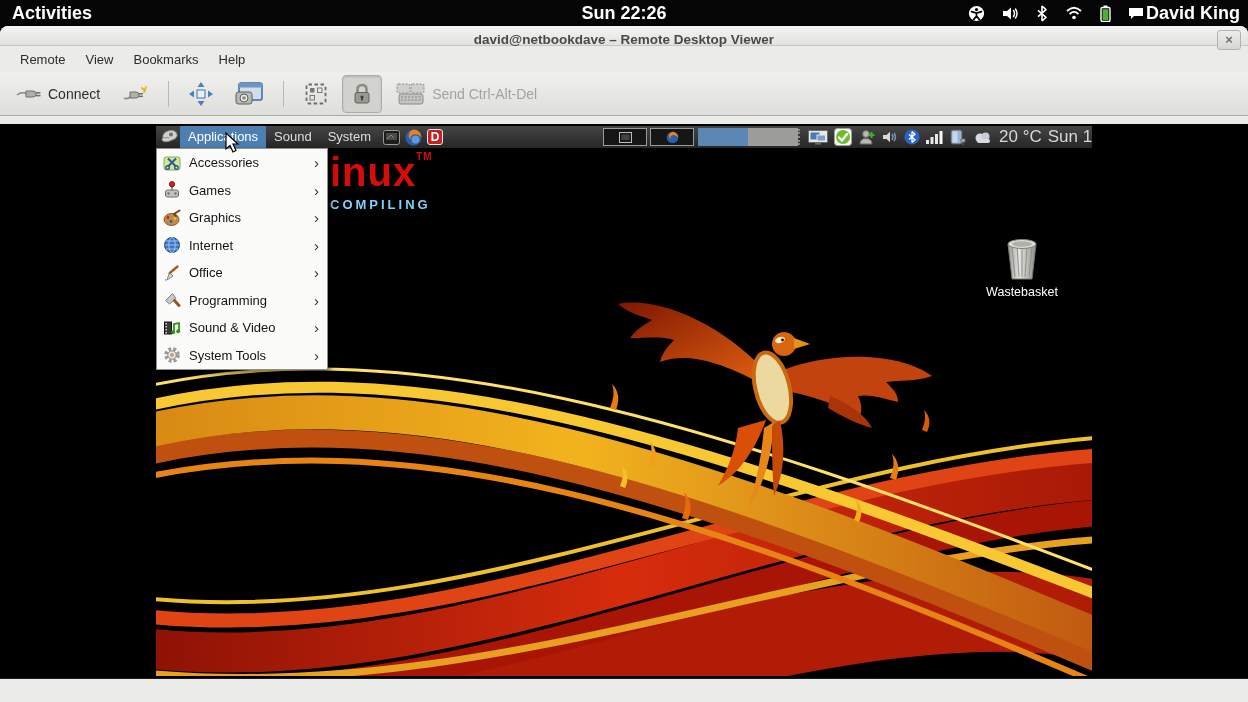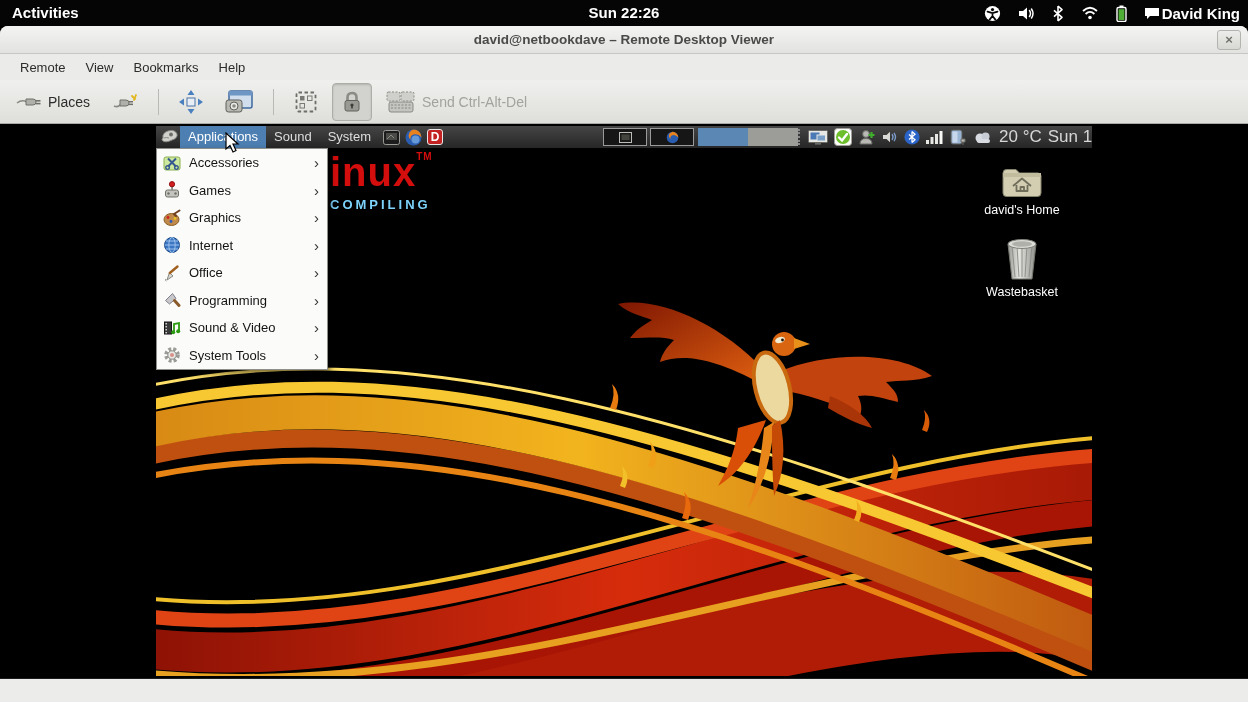--- a/index.html
+++ b/index.html
@@ -1,31 +1,31 @@
 <!DOCTYPE html>
 <html><head>
 <meta charset="utf-8">
 <style>
   * { margin:0; padding:0; box-sizing:border-box; }
   html,body { width:1248px; height:702px; overflow:hidden; background:#000;
               font-family:"Liberation Sans", sans-serif; }
 
   
   .shell-bar { position:absolute; top:0; left:0; width:1248px; height:26px;
-               background:#050505; color:#fff; font-size:15px; font-weight:700; z-index:50; }
+               background:#050505; color:#fff; font-size:18px; font-weight:700; z-index:50; }
   .shell-bar .activities { position:absolute; left:12px; top:0; line-height:26px; }
   .shell-focused { position:absolute; left:96px; top:0; height:26px; display:flex; align-items:center; gap:5px; }
   .shell-clock { position:absolute; left:0; right:0; top:0; text-align:center; line-height:26px; }
   .shell-status { position:absolute; right:8px; top:0; height:26px; display:flex; align-items:center; gap:17px; }
   .shell-status .user { display:flex; align-items:center; gap:2px; }
 
   
   .window { position:absolute; top:26px; left:0; width:1248px; height:676px;
             background:#ebebe9; border-radius:8px 8px 0 0; }
-  .titlebar { position:relative; height:28px; background:linear-gradient(#f4f4f2,#e2e2e0);
+  .titlebar { position:relative; height:20px; background:linear-gradient(#f4f4f2,#e2e2e0);
               border-bottom:1px solid #c6c6c2; border-radius:8px 8px 0 0; }
   .titlebar .title { text-align:center; line-height:28px; font-size:13.5px; font-weight:700; color:#4a4a48; }
   .close-btn { position:absolute; right:7px; top:4px; width:24px; height:20px;
                background:linear-gradient(#ececea,#d7d7d3); border:1px solid #b3b3af; border-radius:3px;
                color:#70706c; font-weight:700; font-size:13px; text-align:center; line-height:18px; cursor:default; }
   .menubar { height:26px; padding-left:10px; display:flex; align-items:center; }
   .menubar .menu { padding:4px 10px; font-size:13px; color:#2c2c2a; }
   .toolbar { height:44px; background:linear-gradient(#f0f0ee,#dededa); border-bottom:1px solid #aaaaa6;
              display:flex; align-items:center; padding:0 8px; gap:6px; }
   .tool-btn { display:flex; align-items:center; gap:6px; padding:6px 8px; border-radius:4px;
@@ -154,21 +154,21 @@
   <div class="toolbar">
     <div class="tool-btn">
       <span>
         <svg width="26" height="18" viewBox="0 0 26 18">
             <path d="M1 10 Q6 6 11 9" stroke="#8a8a84" stroke-width="1.6" fill="none"></path>
             <path d="M10 6 L17 6 Q20 6 20 9 Q20 12 17 12 L10 12 Z" fill="#b0b0aa" stroke="#70706a"></path>
             <rect x="20" y="7" width="4.5" height="1.6" fill="#70706a"></rect>
             <rect x="20" y="9.8" width="4.5" height="1.6" fill="#70706a"></rect>
           </svg>
       </span>
-      <span>Places</span>
+      <span>Connect</span>
     </div>
     <div class="tool-btn">
       <span>
         <svg width="26" height="20" viewBox="0 0 26 20">
             <path d="M2 14 Q6 16 9 12" stroke="#8a8a84" stroke-width="1.6" fill="none"></path>
             <path d="M8 8 L14 8 Q17 8 17 11 Q17 14 14 14 L8 14 Z" fill="#b0b0aa" stroke="#70706a"></path>
             <rect x="17" y="9" width="4" height="1.5" fill="#70706a"></rect>
             <rect x="17" y="11.6" width="4" height="1.5" fill="#70706a"></rect>
             <path d="M20 4 L23 7 M24 3 L22 8" stroke="#e0b81e" stroke-width="1.8" stroke-linecap="round"></path>
           </svg>
@@ -500,30 +500,20 @@
           <span class="arrow">›</span>
         </div>
       </div>
 
       <span class="cursor">
         <svg width="16" height="22" viewBox="0 0 16 22">
             <path d="M2 1 L2 17 L6 13.5 L9 20 L12 18.5 L9 12 L14 12 Z" fill="#fff" stroke="#000" stroke-width="1.2"></path>
           </svg>
       </span>
 
-      <div class="desk-icon di-home">
-        <span>
-          <svg width="44" height="36" viewBox="0 0 44 36" style="margin:0 auto;">
-              <path d="M3 9 Q3 5.5 6.5 5.5 L16 5.5 L19.5 9 L38 9 Q41 9 41 12 V29 Q41 32.5 37.5 32.5 H6.5 Q3 32.5 3 29 Z" fill="#d3cdb2" stroke="#84846e"></path>
-              <rect x="3" y="9" width="38" height="4" fill="#c2bc9e"></rect>
-              <path d="M13 22 L22 14.5 L31 22 M16.5 21 V27 H27.5 V21 M20.5 27 V23 H24 V27" stroke="#6e6e5a" stroke-width="1.8" fill="none" stroke-linejoin="round"></path>
-            </svg>
-        </span>
-        <div class="cap">david's Home</div>
-      </div>
       <div class="desk-icon di-trash">
         <span>
           <svg width="38" height="46" viewBox="0 0 38 46" style="margin:0 auto;">
             <defs>
                 <linearGradient id="silverG" x1="0" y1="0" x2="1" y2="0">
                   <stop offset="0" stop-color="#9a9a96"></stop>
                   <stop offset=".4" stop-color="#e4e4e0"></stop>
                   <stop offset="1" stop-color="#8e8e8a"></stop>
                 </linearGradient>
               </defs>

